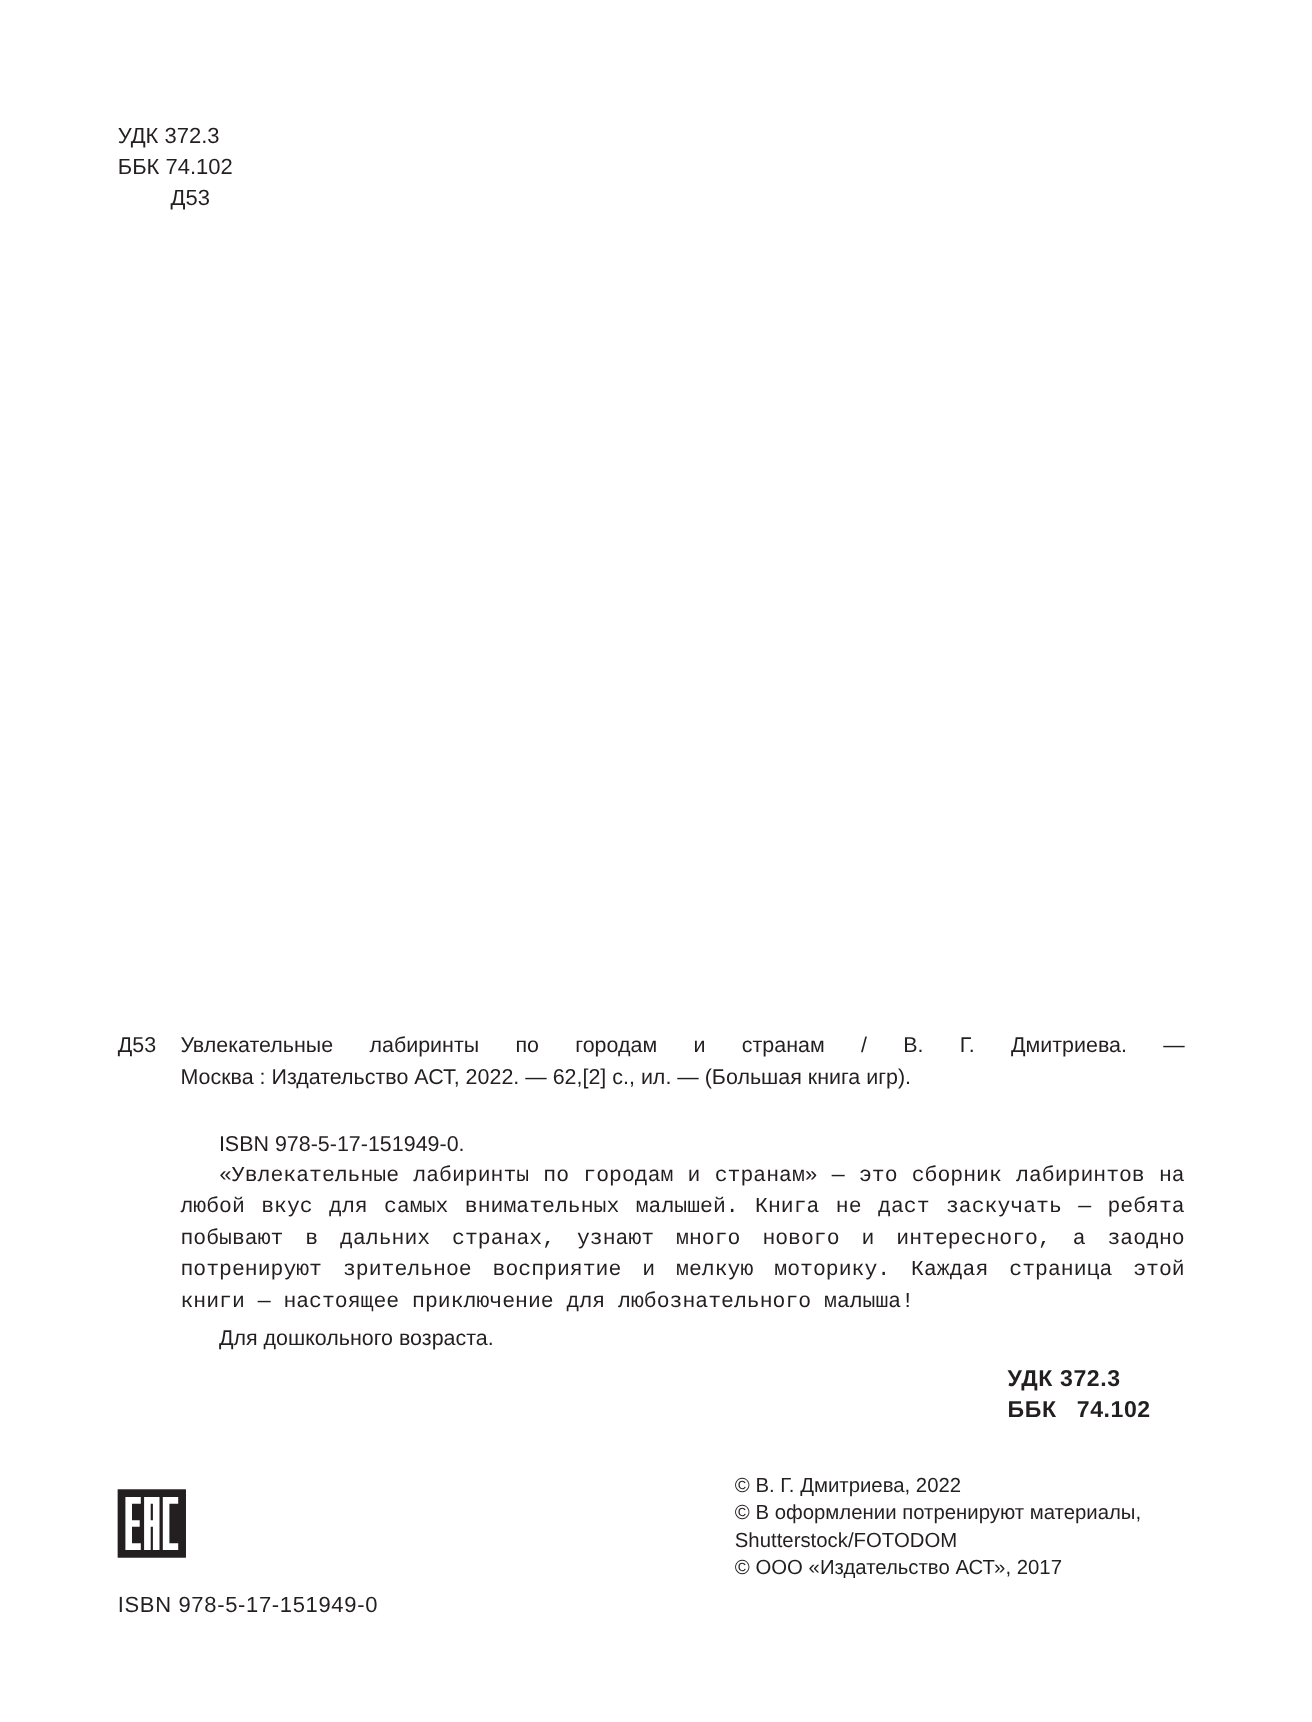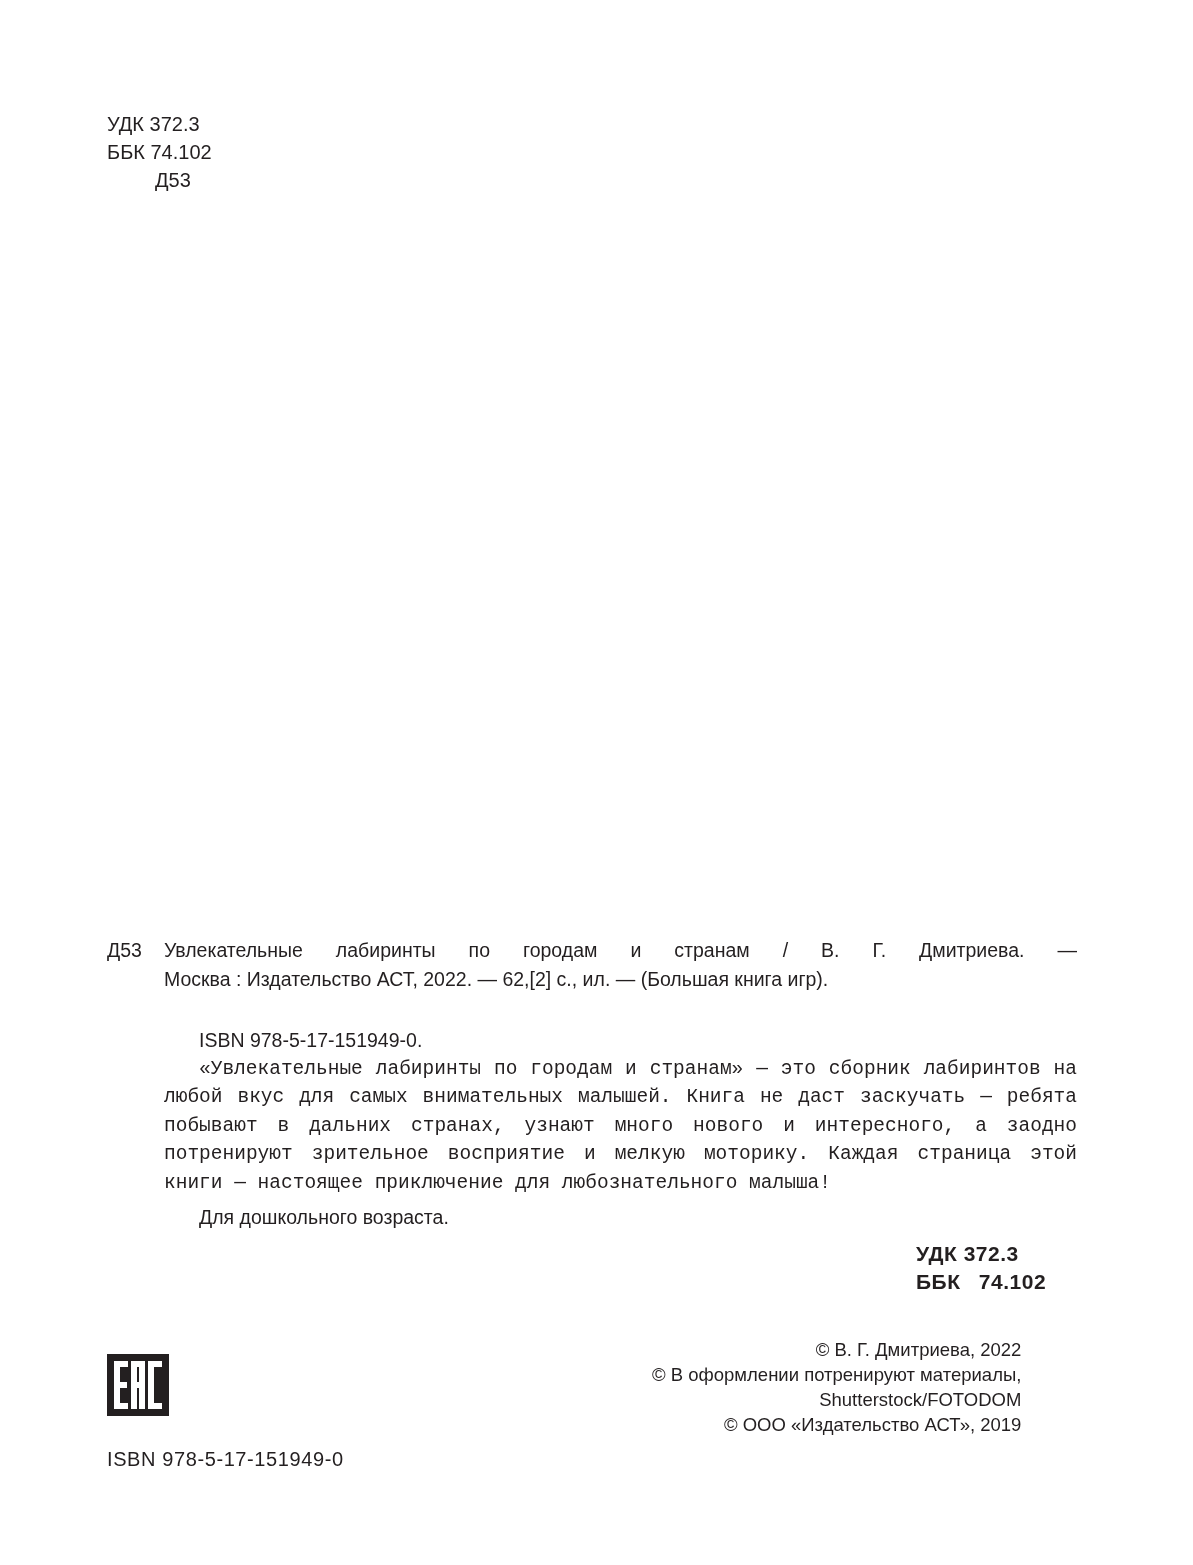--- a/index.html
+++ b/index.html
@@ -25,21 +25,21 @@
     .biblio .age { padding-left: 92px; margin-top: 6px; }
 
     .bottom-codes { left: 916px; top: 1240px; font-size: 21px; line-height: 28px; font-weight: bold; letter-spacing: 0.5px; }
     .bottom-codes .gap { display: inline-block; width: 12px; }
 
     .eac { left: 107px; top: 1354px; width: 62px; height: 62px; background: #231f20; }
     .eac svg { display: block; }
 
     .isbn-bottom { left: 107px; top: 1448px; font-size: 20px; letter-spacing: 0.6px; }
 
-    .copyright { left: 652px; top: 1337px; font-size: 18.5px; line-height: 25px; text-align: right; }
+    .copyright { left: 668px; top: 1337px; font-size: 18.5px; line-height: 25px; }
   </style>
 </head>
 <body>
 
 <div class="abs top-codes">
   <div>УДК 372.3</div>
   <div>ББК 74.102</div>
   <div class="indent">Д53</div>
 </div>
 
@@ -78,14 +78,14 @@
     <path d="M41 7 H55 V13 H47 V49 H55 V55 H41 Z" fill="#ffffff"></path>
   </svg>
 </div>
 
 <div class="abs isbn-bottom">ISBN  978-5-17-151949-0</div>
 
 <div class="abs copyright">
   <div>© В. Г. Дмитриева, 2022</div>
   <div>© В оформлении потренируют материалы,</div>
   <div>Shutterstock/FOTODOM</div>
-  <div>© ООО «Издательство АСТ», 2019</div>
+  <div>© ООО «Издательство АСТ», 2017</div>
 </div>
 
 </body></html>

